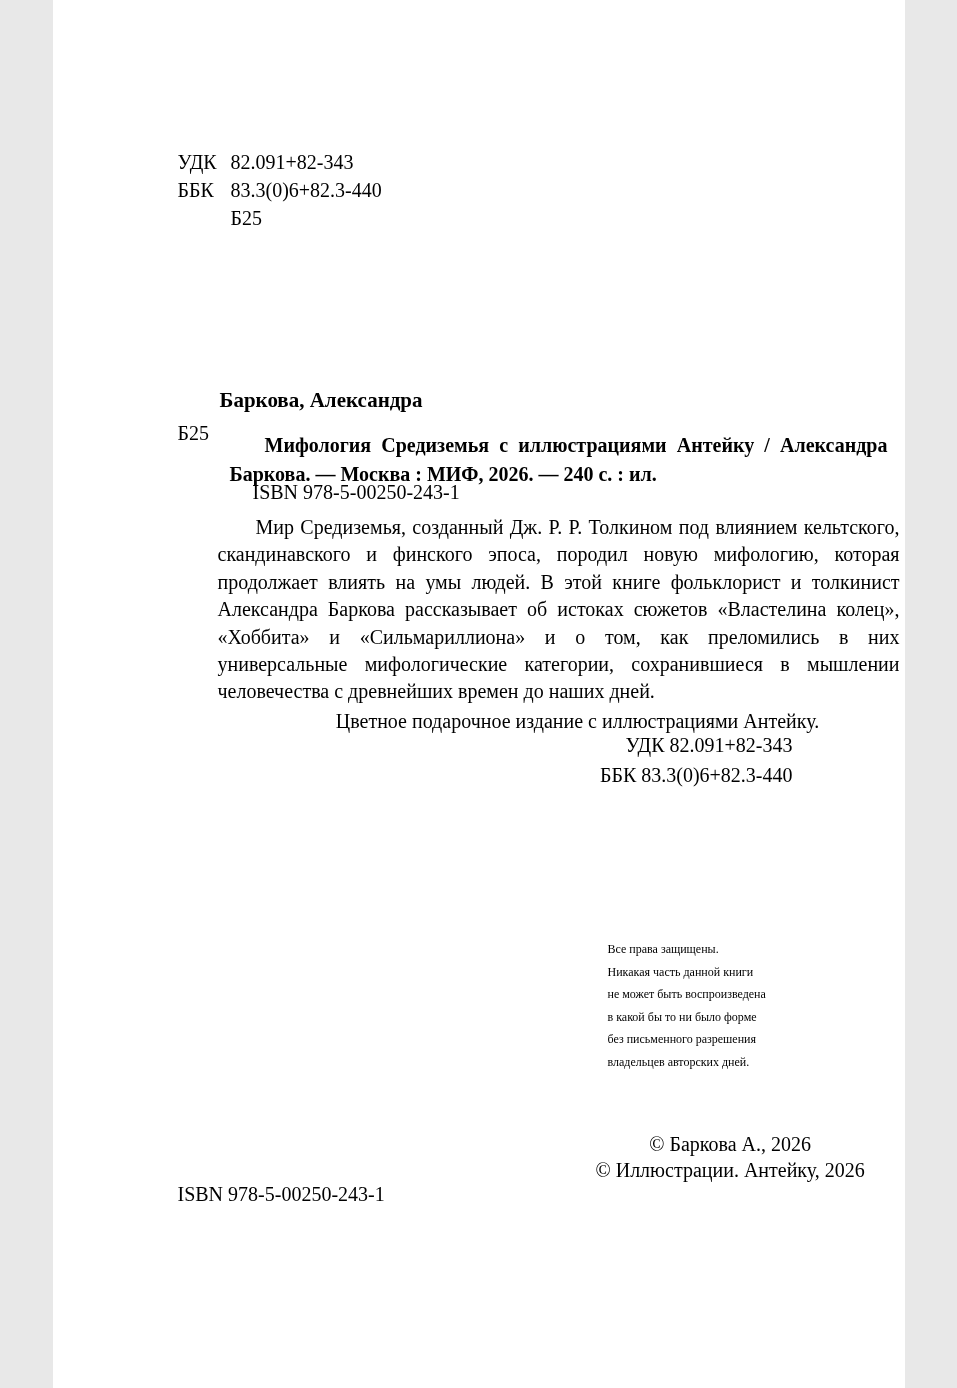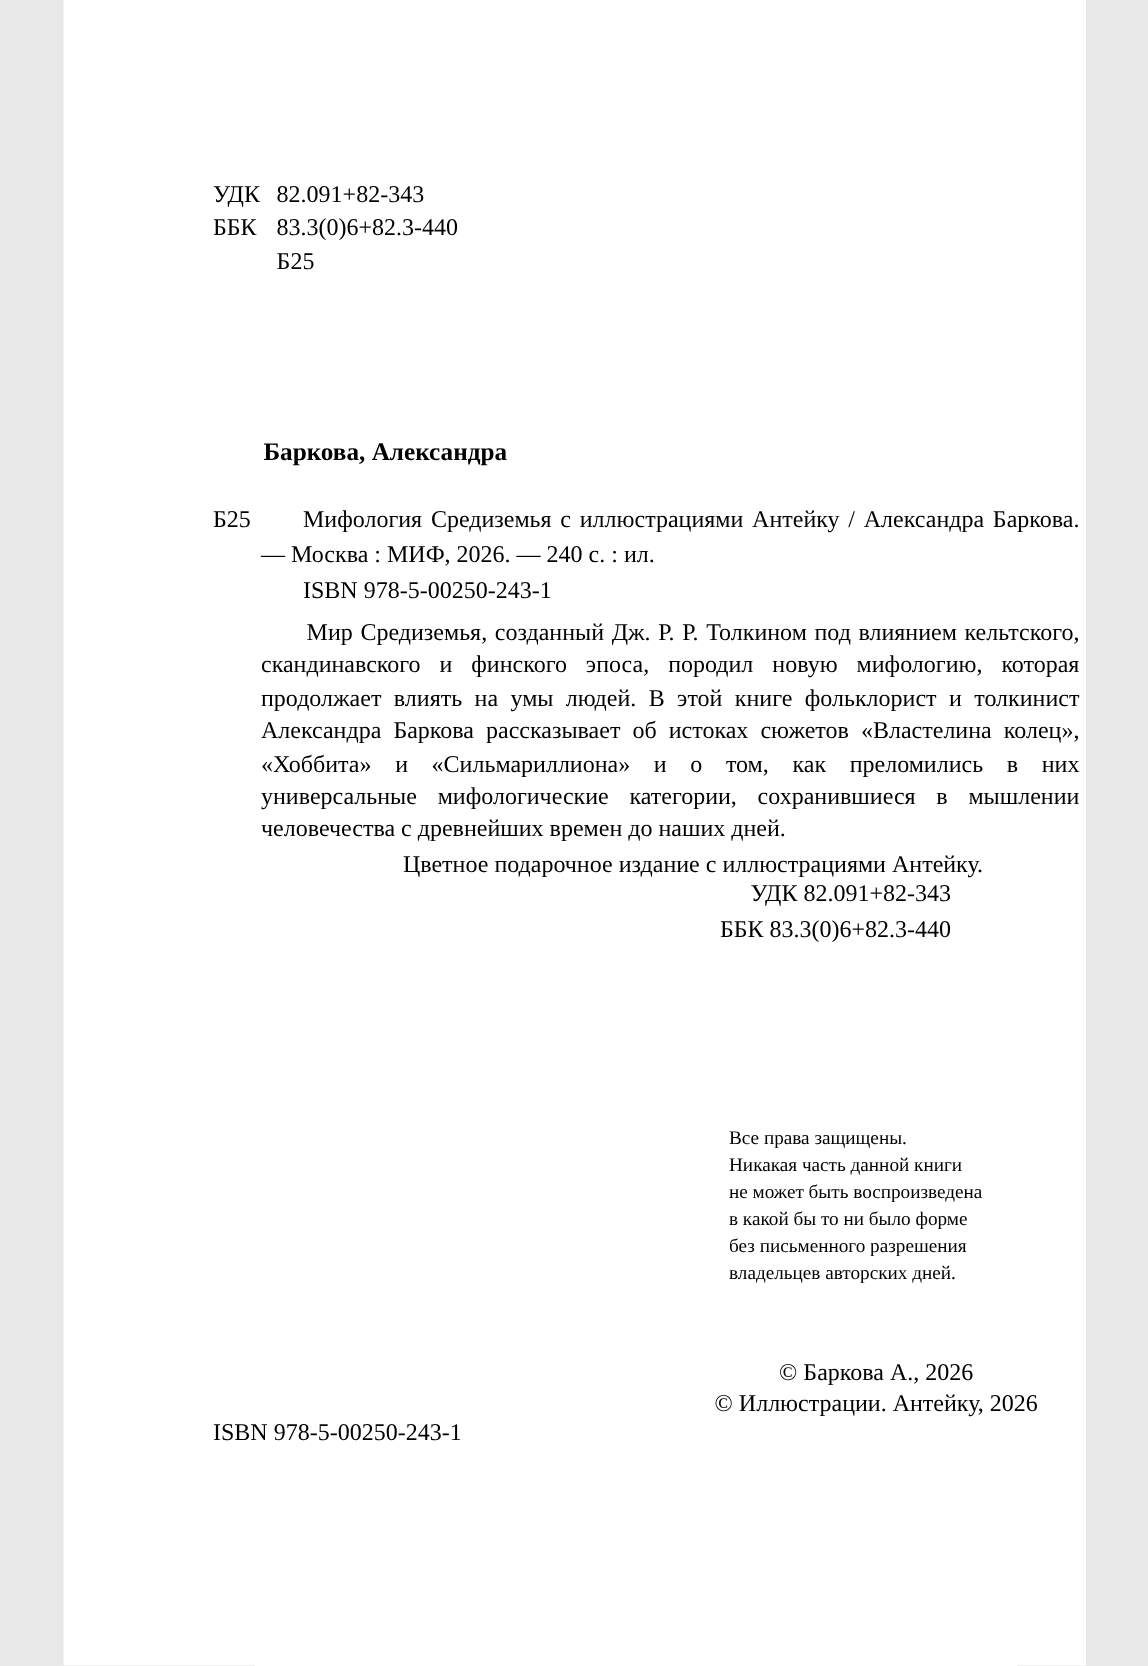--- a/index.html
+++ b/index.html
@@ -26,43 +26,44 @@
     display: inline-block;
     width: 53px;
   }
   .class-top .sign-row {
     padding-left: 53px;
   }
   
   .author-heading {
     position: absolute;
     left: 167px;
-    top: 364px;
+    top: 388px;
     font-weight: bold;
     font-size: 21px;
   }
   
   .catalog-row {
     position: absolute;
     left: 125px;
     top: 419px;
     width: 722px;
     display: flex;
     align-items: flex-start;
   }
   .catalog-row .sign {
     flex: 0 0 40px;
     line-height: 29px;
   }
   .catalog-row .entry {
     flex: 1 1 auto;
-    margin: 0;
+    margin: 12px;
     line-height: 29px;
     text-align: justify;
     text-indent: 35px;
+    font-weight: bold;
   }
   .isbn-top {
     position: absolute;
     left: 200px;
     top: 481px;
   }
   
   .annotation {
     position: absolute;
     left: 165px;
@@ -88,21 +89,21 @@
     top: 730px;
     text-align: right;
     line-height: 30px;
     white-space: nowrap;
   }
   
   .rights {
     position: absolute;
     left: 555px;
     top: 938px;
-    font-size: 16px;
+    font-size: 12px;
     line-height: 22.5px;
   }
   
   .copyrights {
     position: absolute;
     left: 543px;
     top: 1131px;
     line-height: 26px;
     text-align: center;
   }

